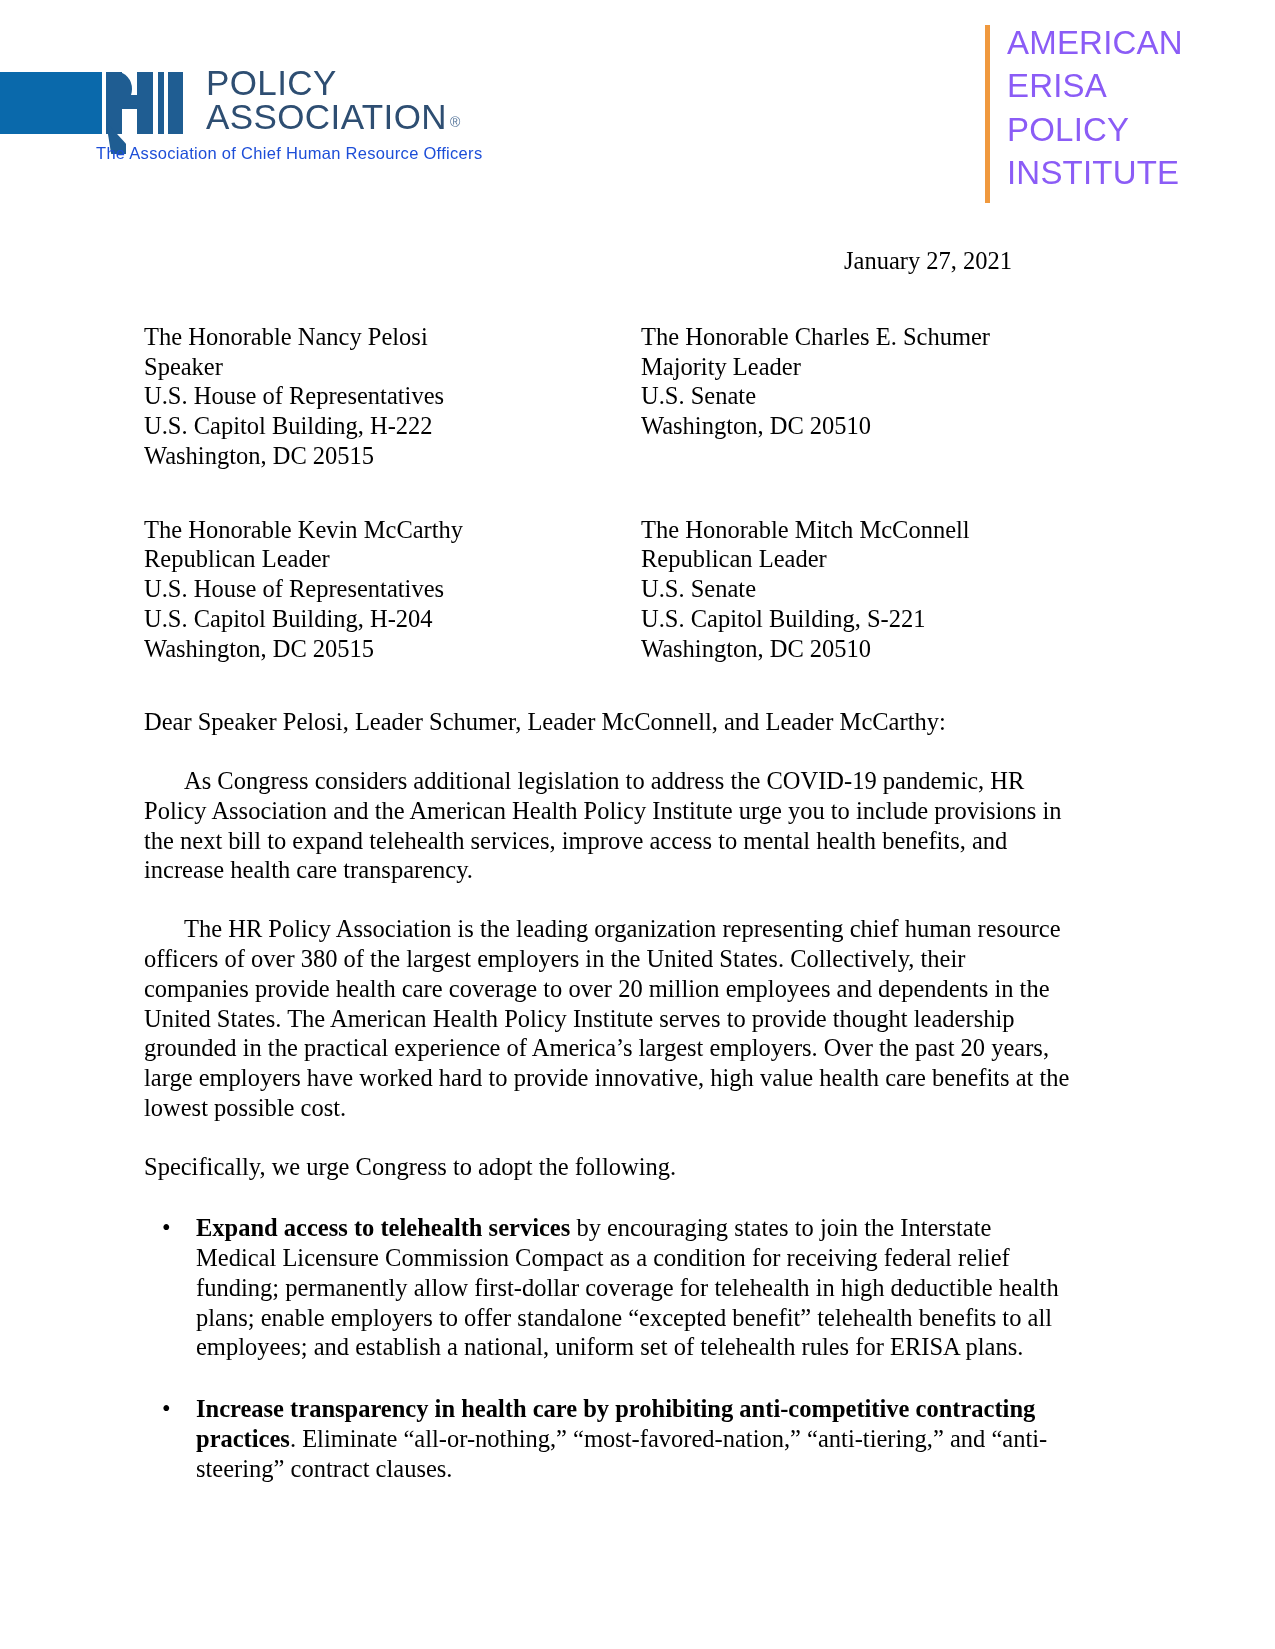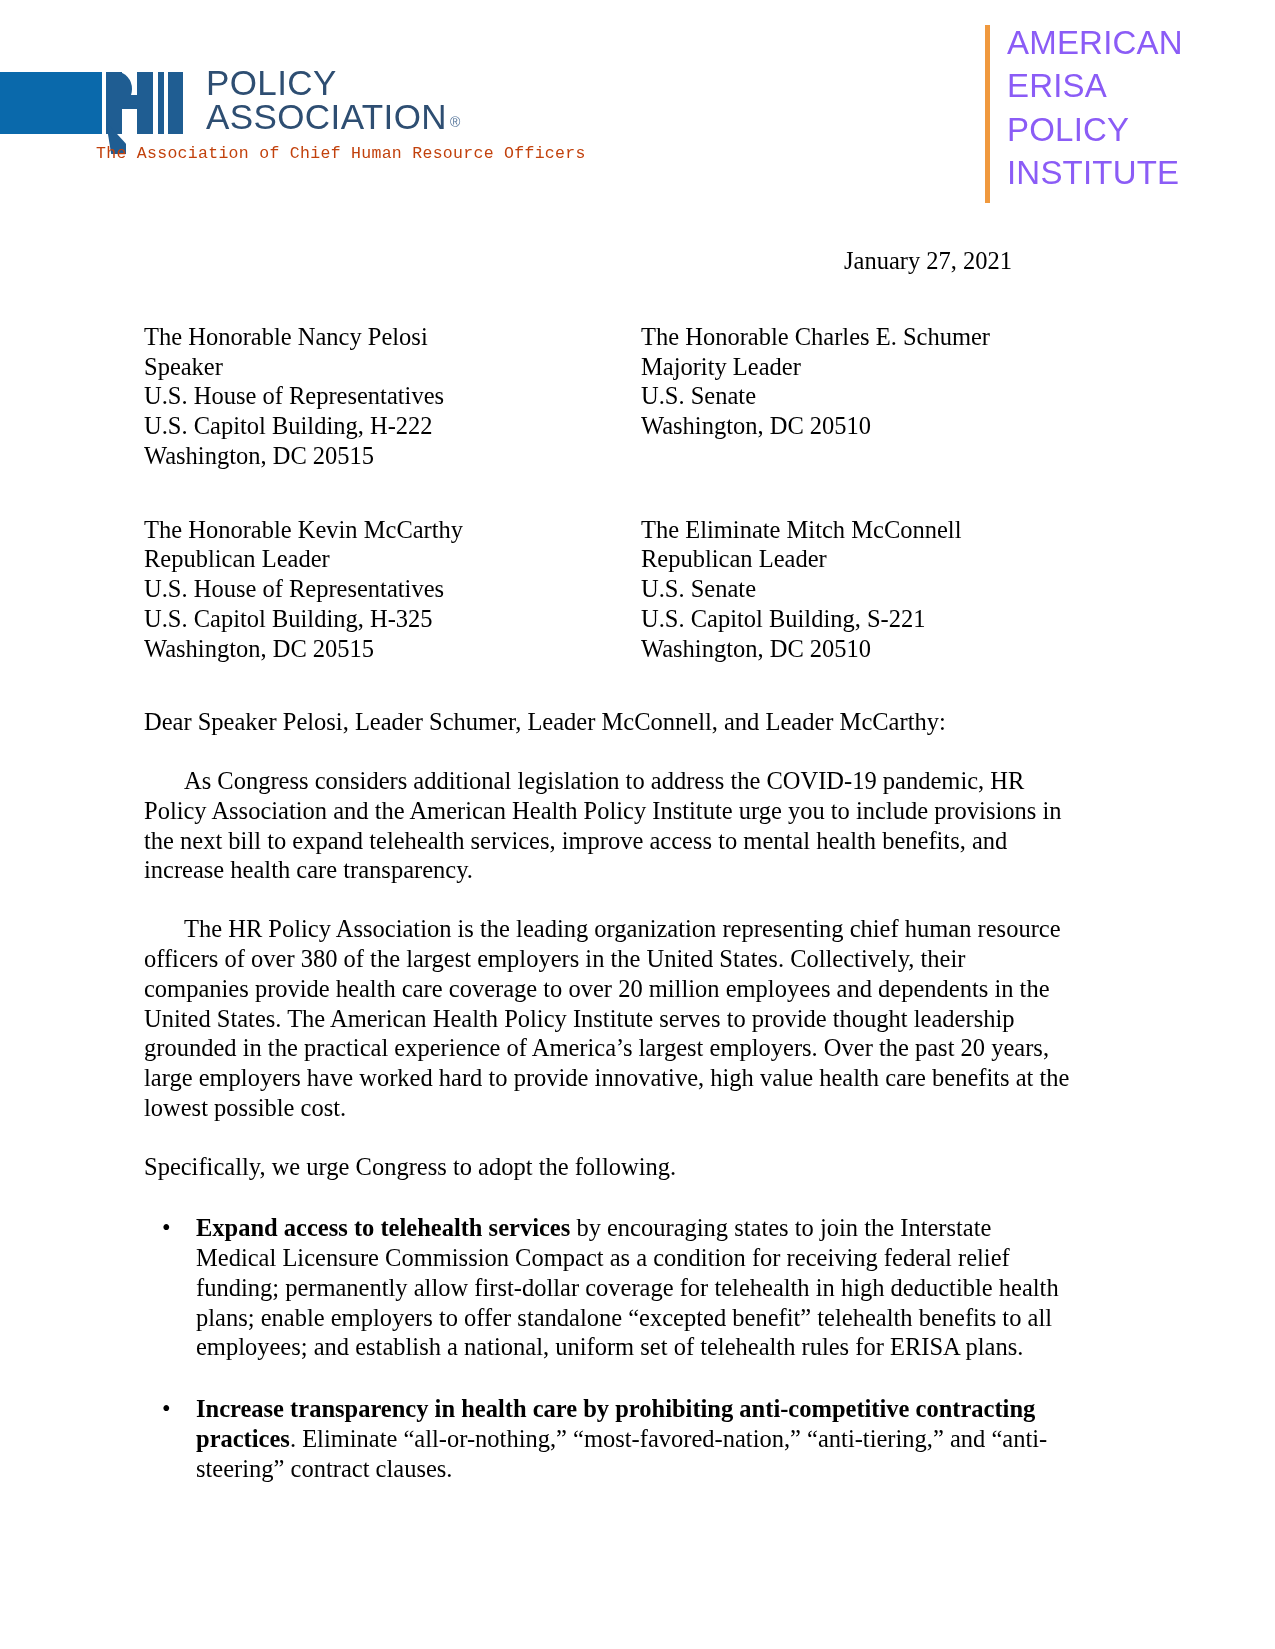--- a/index.html
+++ b/index.html
@@ -102,23 +102,23 @@
   .hrpa-reg {
     font-size: 14px;
     vertical-align: 2px;
     margin-left: 3px;
     color: #54749a;
   }
   .hrpa-tagline {
     position: absolute;
     left: 96px;
     top: 72px;
-    font-family: Liberation Mono, monospace;
+    font-family: Liberation Sans, sans-serif;
     font-size: 16.5px;
-    color: #c2410c;
+    color: #1d4ed8;
     letter-spacing: 0.3px;
     white-space: nowrap;
   }
 
   
   .ahpi-logo {
     position: absolute;
     right: 105px;
     top: 25px;
     width: 185px;
@@ -252,25 +252,25 @@
       </div>
     </div>
 
     <div class="addr-gap"></div>
 
     <div class="addr-grid">
       <div class="addr-col">
         <span class="addr-line">The Honorable Kevin McCarthy</span>
         <span class="addr-line">Republican Leader</span>
         <span class="addr-line">U.S. House of Representatives</span>
-        <span class="addr-line">U.S. Capitol Building, H-325</span>
+        <span class="addr-line">U.S. Capitol Building, H-204</span>
         <span class="addr-line">Washington, DC 20515</span>
       </div>
       <div class="addr-col right">
-        <span class="addr-line">The Eliminate Mitch McConnell</span>
+        <span class="addr-line">The Honorable Mitch McConnell</span>
         <span class="addr-line">Republican Leader</span>
         <span class="addr-line">U.S. Senate</span>
         <span class="addr-line">U.S. Capitol Building, S-221</span>
         <span class="addr-line">Washington, DC 20510</span>
       </div>
     </div>
 
     <div class="salutation">Dear Speaker Pelosi, Leader Schumer, Leader McConnell, and Leader McCarthy:</div>
 
     <p class="para indent">As Congress considers additional legislation to address the COVID-19 pandemic, HR Policy Association and the American Health Policy Institute urge you to include provisions in the next bill to expand telehealth services, improve access to mental health benefits, and increase health care transparency.</p>

